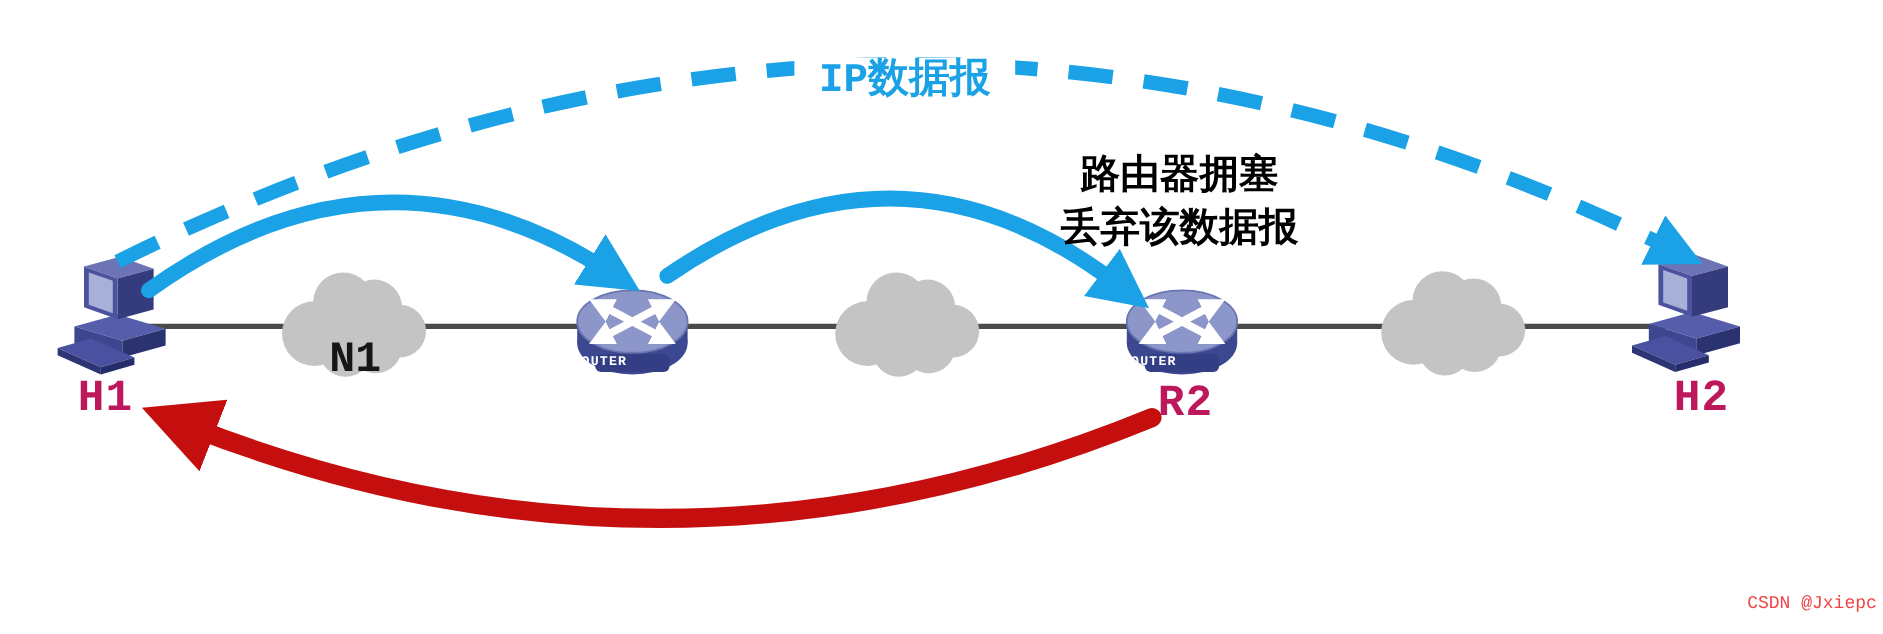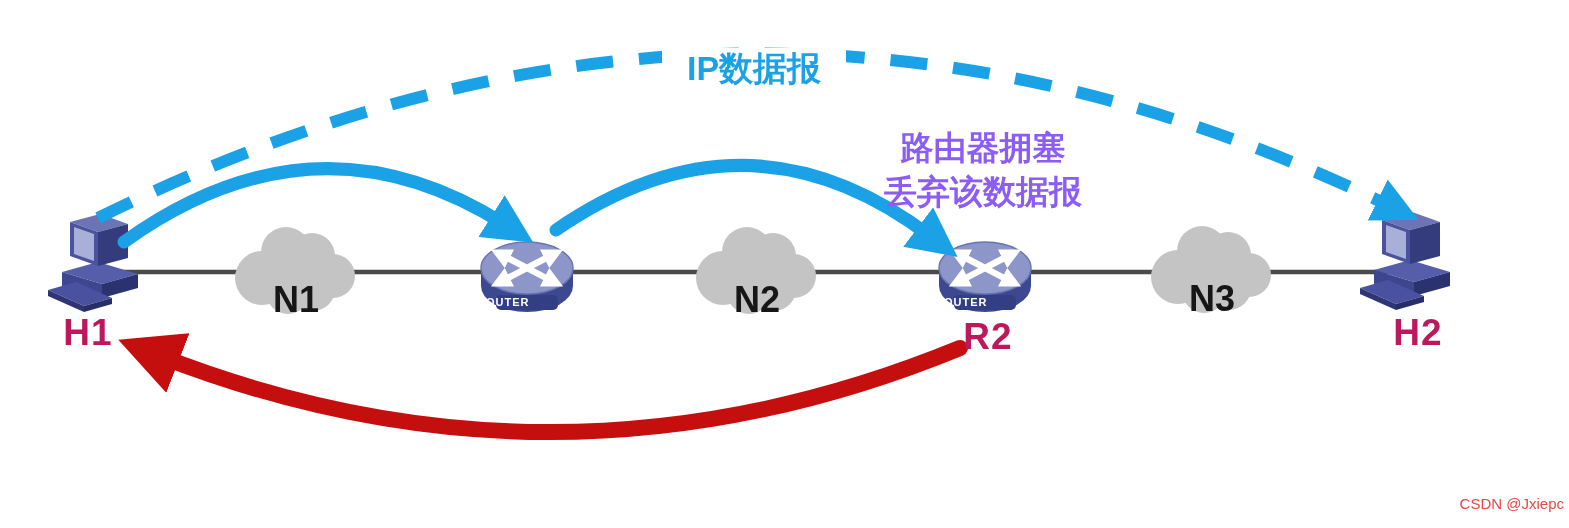--- a/index.html
+++ b/index.html
@@ -1,29 +1,29 @@
 <!DOCTYPE html>
 <html><head>
 <meta charset="utf-8">
 <style>
   html,body{margin:0;padding:0;background:#ffffff;}
   #stage{
     position:relative;width:1569px;height:528px;background:#ffffff;
-    overflow:hidden;font-family:Liberation Sans, sans-serif;
+    overflow:hidden;font-family:Liberation Mono, monospace;
   }
   #stage svg{position:absolute;left:0;top:0;}
   .lbl{position:absolute;text-align:center;font-weight:bold;color:#be185d;}
   .node-lbl{width:100px;font-size:37px;letter-spacing:1px;}
   .net-lbl{width:100px;font-size:36px;color:#161616;margin-top:28px;}
   .ip-lbl{
     left:662px;top:48px;width:184px;font-size:34px;color:#1ba2e6;
     background:#ffffff;padding:2px 0 4px 0;line-height:36px;
   }
   .congestion-note{
-    left:818px;top:126px;width:330px;font-size:33px;color:#8b5cf6;line-height:44px;
+    left:818px;top:126px;width:330px;font-size:33px;color:#000000;line-height:44px;
   }
   .icmp-note{
     left:214px;top:438px;width:620px;font-size:33px;color:#c51212;line-height:41px;
   }
   .router-badge{
     position:absolute;width:100px;text-align:left;font-weight:bold;
     font-size:11px;color:#ffffff;letter-spacing:1px;
   }
   .watermark{
     position:absolute;left:1408px;top:495px;width:156px;text-align:right;
@@ -103,22 +103,20 @@
   <div class="lbl ip-lbl">IP数据报</div>
 
   <div class="lbl congestion-note">
     <div>路由器拥塞</div>
     <div>丢弃该数据报</div>
   </div>
 
 
   <div class="lbl node-lbl" style="left:38px;top:312px">H1</div>
   <div class="lbl net-lbl" style="left:246px;top:251px">N1</div>
-  <div class="lbl net-lbl" style="left:707px;top:251px">N2</div>
   <div class="lbl node-lbl" style="left:938px;top:316px">R2</div>
-  <div class="lbl net-lbl" style="left:1162px;top:250px">N3</div>
   <div class="lbl node-lbl" style="left:1368px;top:312px">H2</div>
 
   <div class="router-badge" style="left:477px;top:296px">ROUTER</div>
   <div class="router-badge" style="left:935px;top:296px">ROUTER</div>
 
   <div class="watermark">CSDN @Jxiepc</div>
 </div>
 
 </body></html>

